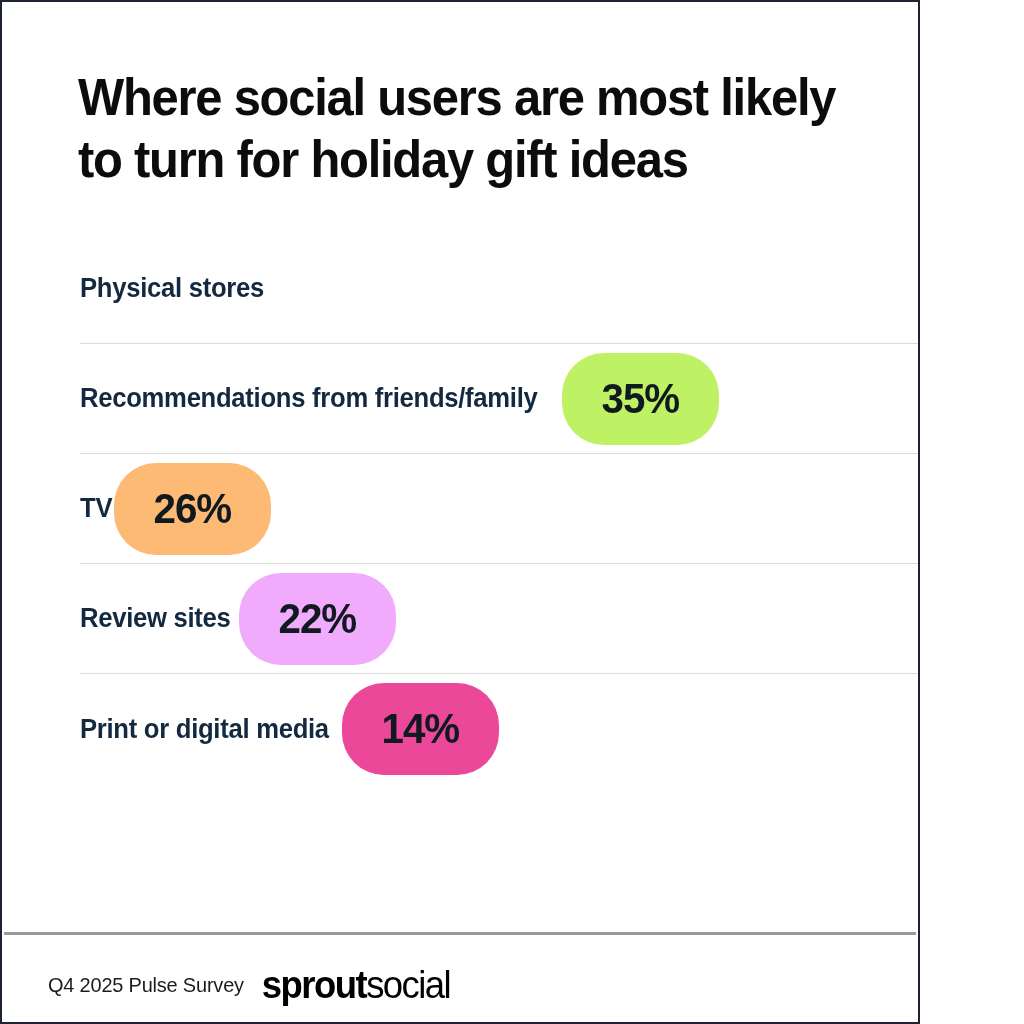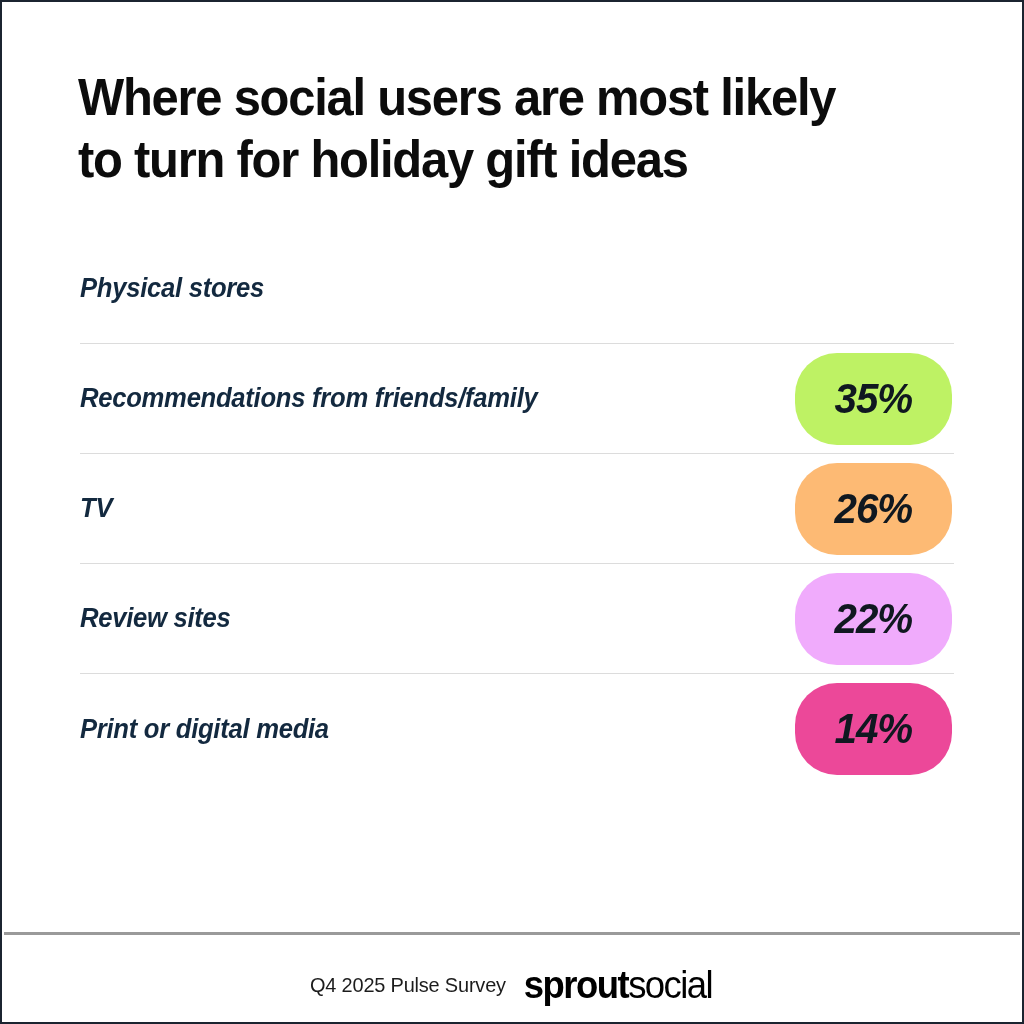--- a/index.html
+++ b/index.html
@@ -6,21 +6,21 @@
     margin: 0;
     padding: 0;
     background: #ffffff;
   }
   body {
     font-family: "Liberation Sans", sans-serif;
   }
 
   #card {
     position: relative;
-    width: 1024px;
+    width: 920px;
     height: 1024px;
     background: #ffffff;
     border: 2px solid #1b2430;
     box-sizing: border-box;
     overflow: hidden;
   }
 
   
   #title-block {
     position: absolute;
@@ -44,24 +44,23 @@
     position: absolute;
     left: 78px;
     top: 232px;
     width: 874px;
   }
   .row {
     position: relative;
     height: 110px;
     display: flex;
     align-items: center;
-    justify-content: space-between;
+    justify-content: flex-start;
     border-bottom: 1px solid #dcdcdc;
     box-sizing: border-box;
-    font-style: italic;
   }
   .row:last-child {
     border-bottom: none;
   }
   .row-label {
     font-size: 27px;
     font-weight: 700;
     letter-spacing: -0.3px;
     color: #13293f;
     transform: scaleX(0.95);
@@ -96,21 +95,21 @@
     background: #9a9a9a;
   }
   #footer {
     position: absolute;
     left: 0;
     right: 0;
     top: 945px;
     height: 76px;
     display: flex;
     align-items: center;
-    justify-content: center;
+    justify-content: flex-start;
     padding: 0 48px 0 46px;
     box-sizing: border-box;
   }
   #footer-note {
     font-size: 21px;
     font-weight: 400;
     color: #1c1c1c;
     letter-spacing: -0.2px;
     transform: scaleX(0.95);
     transform-origin: left center;

